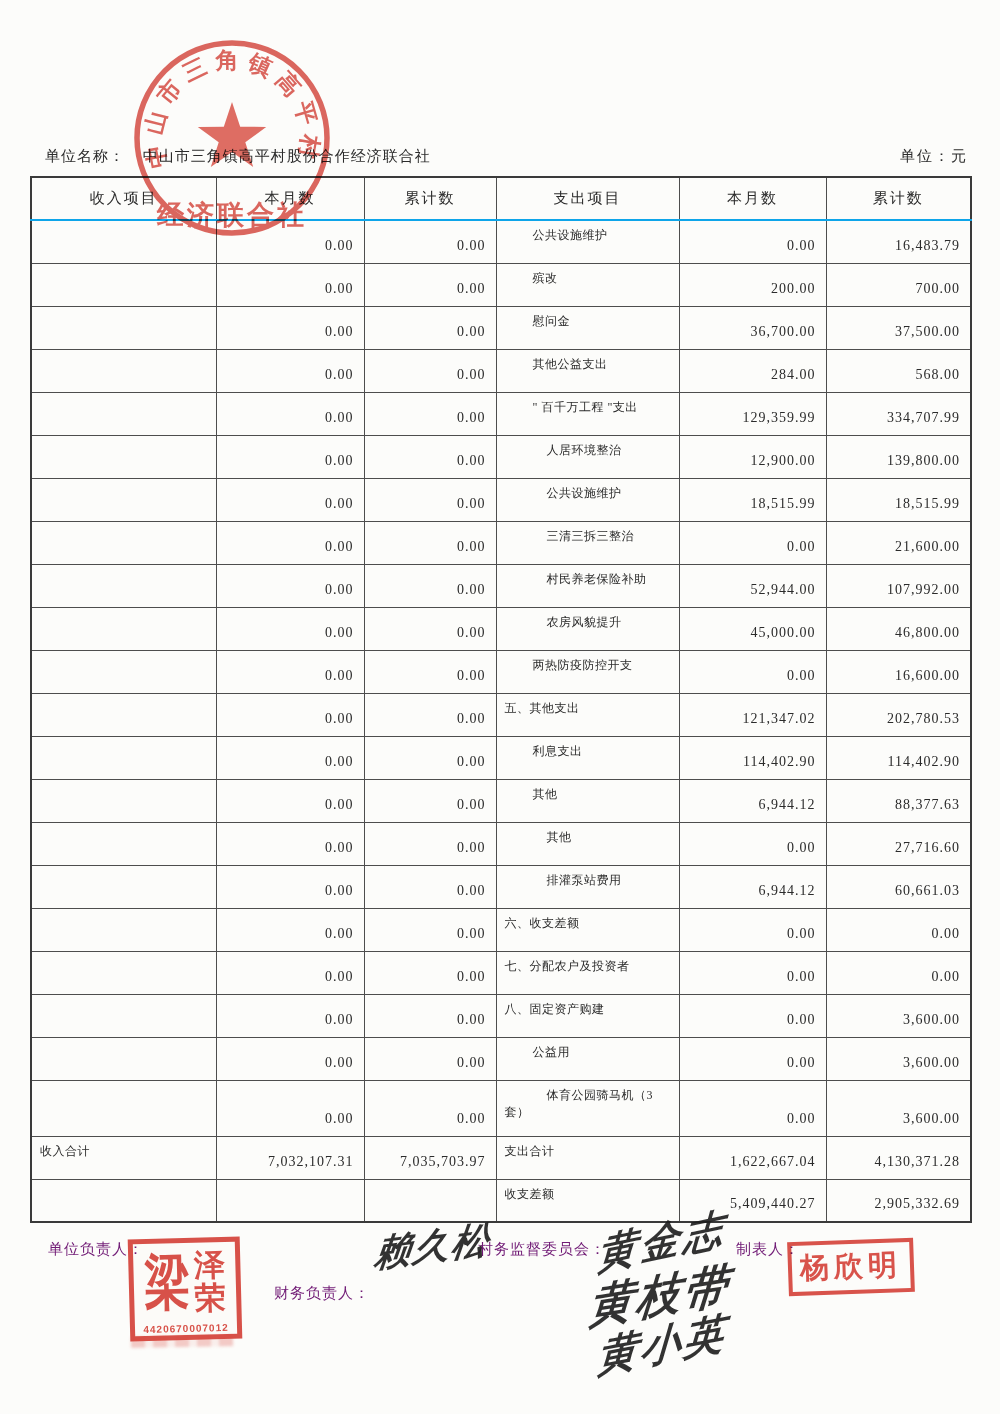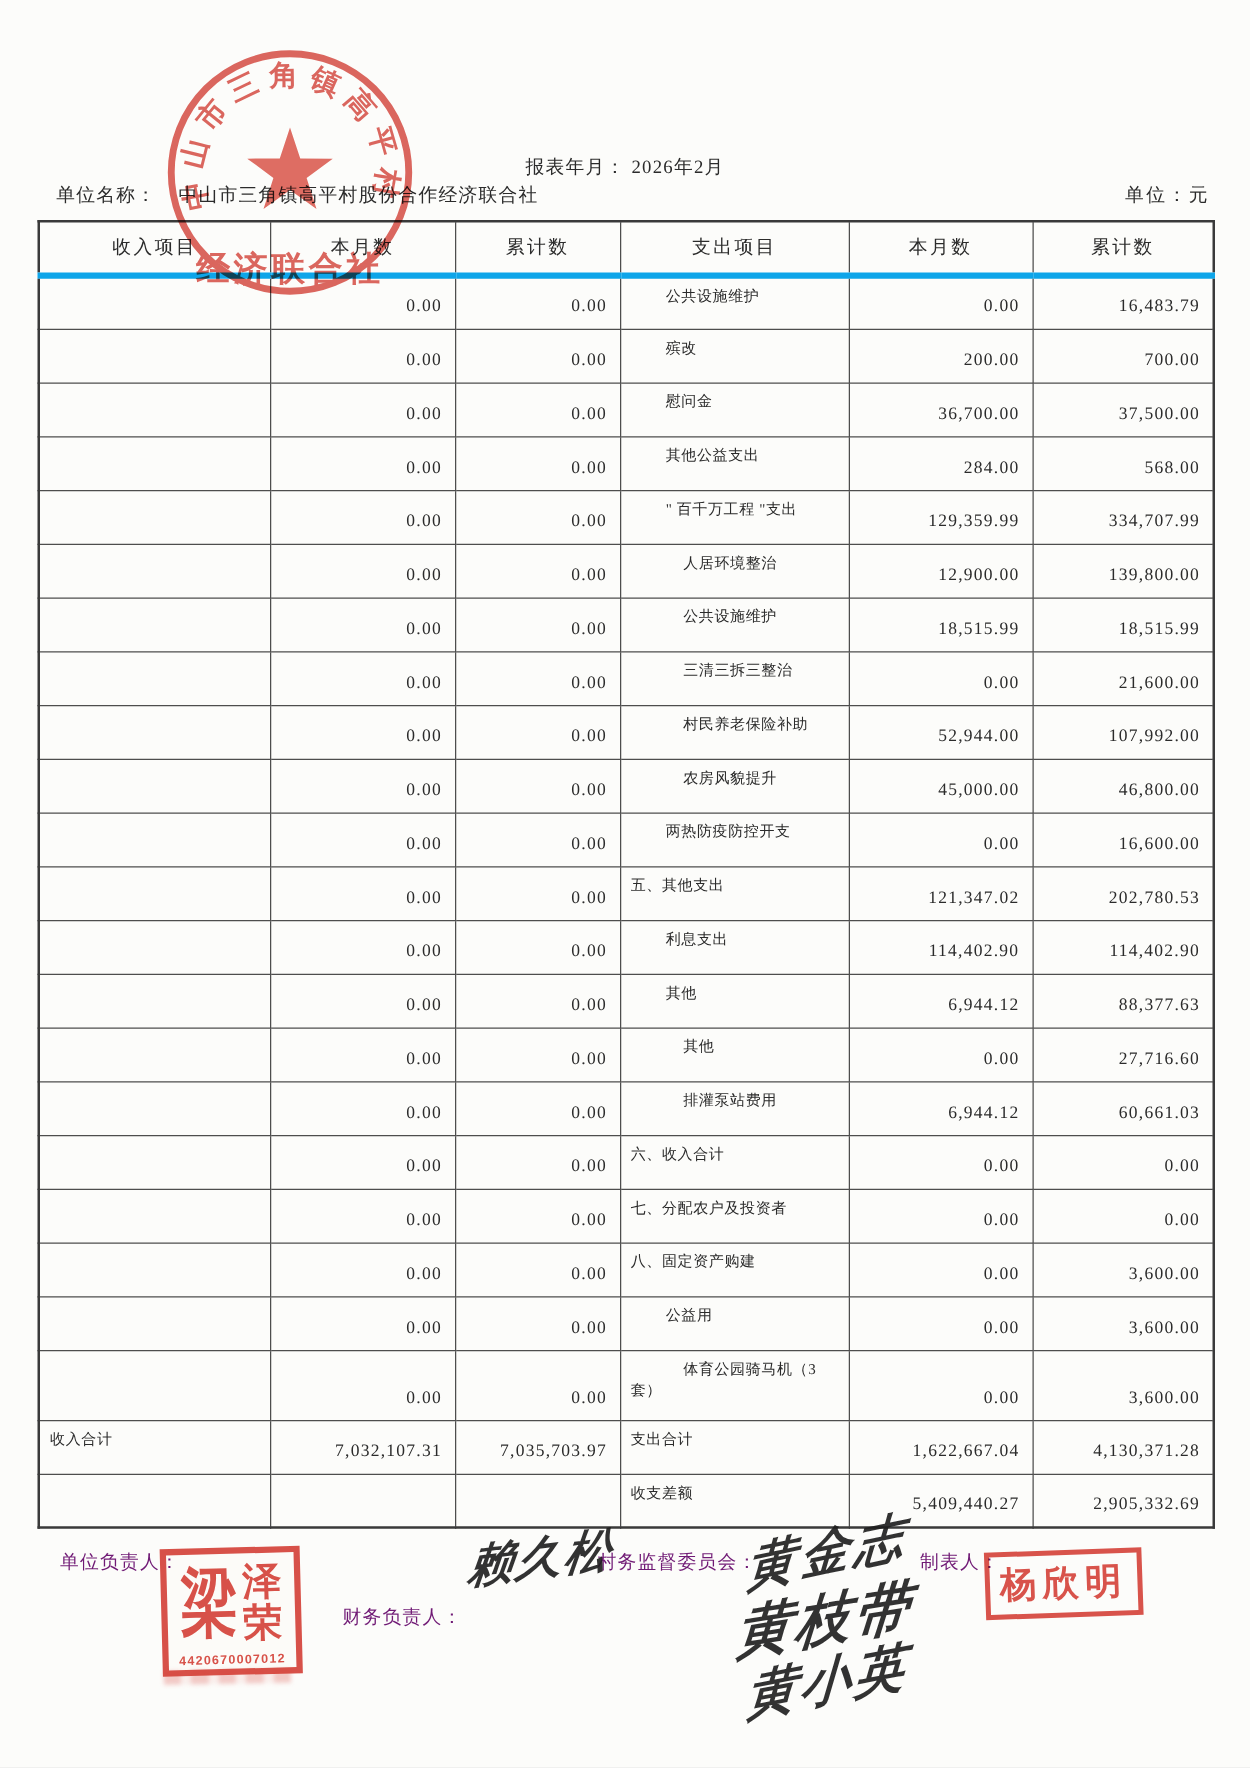--- a/index.html
+++ b/index.html
@@ -20,21 +20,21 @@
 
   table.ledger{
     position:absolute;left:30px;top:176px;width:940px;
     border-collapse:collapse;table-layout:fixed;
     font-size:14px;
   }
   table.ledger th,table.ledger td{border:1px solid #4d4d4d;overflow:hidden;}
   table.ledger{border:2px solid #3a3a3a;}
   table.ledger th{
     height:37px;font-weight:normal;font-size:15px;letter-spacing:2px;
-    text-align:center;vertical-align:middle;border-bottom:5px solid #0ea5e9;
+    text-align:center;vertical-align:middle;border-bottom:2px solid #0ea5e9;
   }
   table.ledger tr{height:43px;}
   table.ledger tr.tall{height:56px;}
   td.name{text-align:left;vertical-align:top;padding:6px 4px 0 8px;font-size:12px;letter-spacing:0.5px;}
   td.ind0{text-indent:0;}
   td.ind1{text-indent:28px;}
   td.ind2{text-indent:42px;margin-top:35px;}
   td.num{text-align:right;vertical-align:bottom;padding:0 10px 9px 2px;
     font-size:14px;letter-spacing:1px;white-space:nowrap;}
 
@@ -82,24 +82,20 @@
     transform:rotate(-9deg) skewX(-14deg);}
   .sig-sup3{left:596px;top:1318px;font-size:41px;letter-spacing:3px;
     transform:rotate(-11deg) skewX(-15deg);}
 </style>
 </head>
 <body>
 
 <div class="page">
 
 
-  <div class="period">
-    <span>报表年月：</span>
-    <span>2026年2月</span>
-  </div>
 
   <div class="unit-row">
     <span class="unit-name-label">单位名称：</span>
     <span class="unit-name">中山市三角镇高平村股份合作经济联合社</span>
     <span class="unit-suffix">单位：元</span>
   </div>
 
   <table class="ledger">
     <colgroup>
       <col style="width:185px">
@@ -245,21 +241,21 @@
           <td class="num">0.00</td>
           <td class="num">0.00</td>
           <td class="name ind2">排灌泵站费用</td>
           <td class="num">6,944.12</td>
           <td class="num">60,661.03</td>
         </tr>
         <tr>
           <td class="name ind0"></td>
           <td class="num">0.00</td>
           <td class="num">0.00</td>
-          <td class="name ind0">六、收入合计</td>
+          <td class="name ind0">六、收支差额</td>
           <td class="num">0.00</td>
           <td class="num">0.00</td>
         </tr>
         <tr>
           <td class="name ind0"></td>
           <td class="num">0.00</td>
           <td class="num">0.00</td>
           <td class="name ind0">七、分配农户及投资者</td>
           <td class="num">0.00</td>
           <td class="num">0.00</td>

